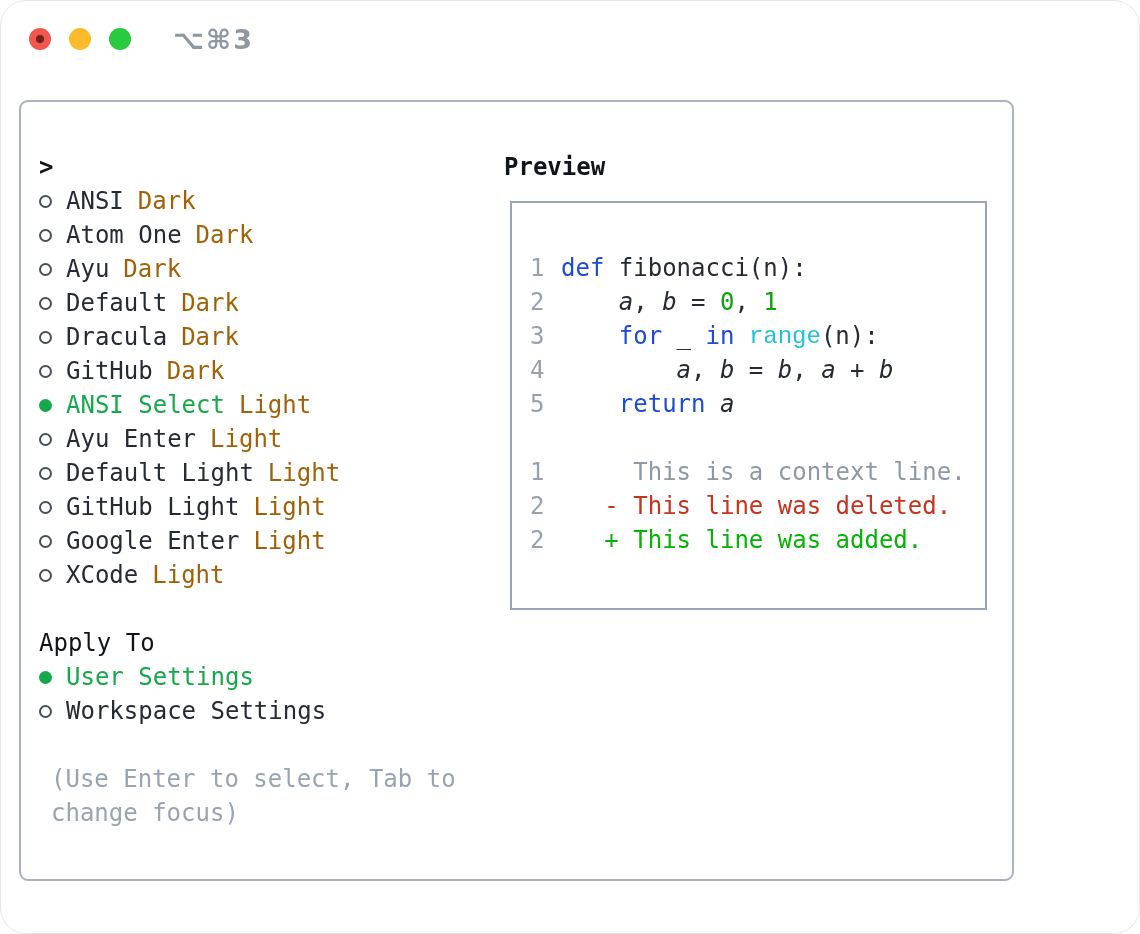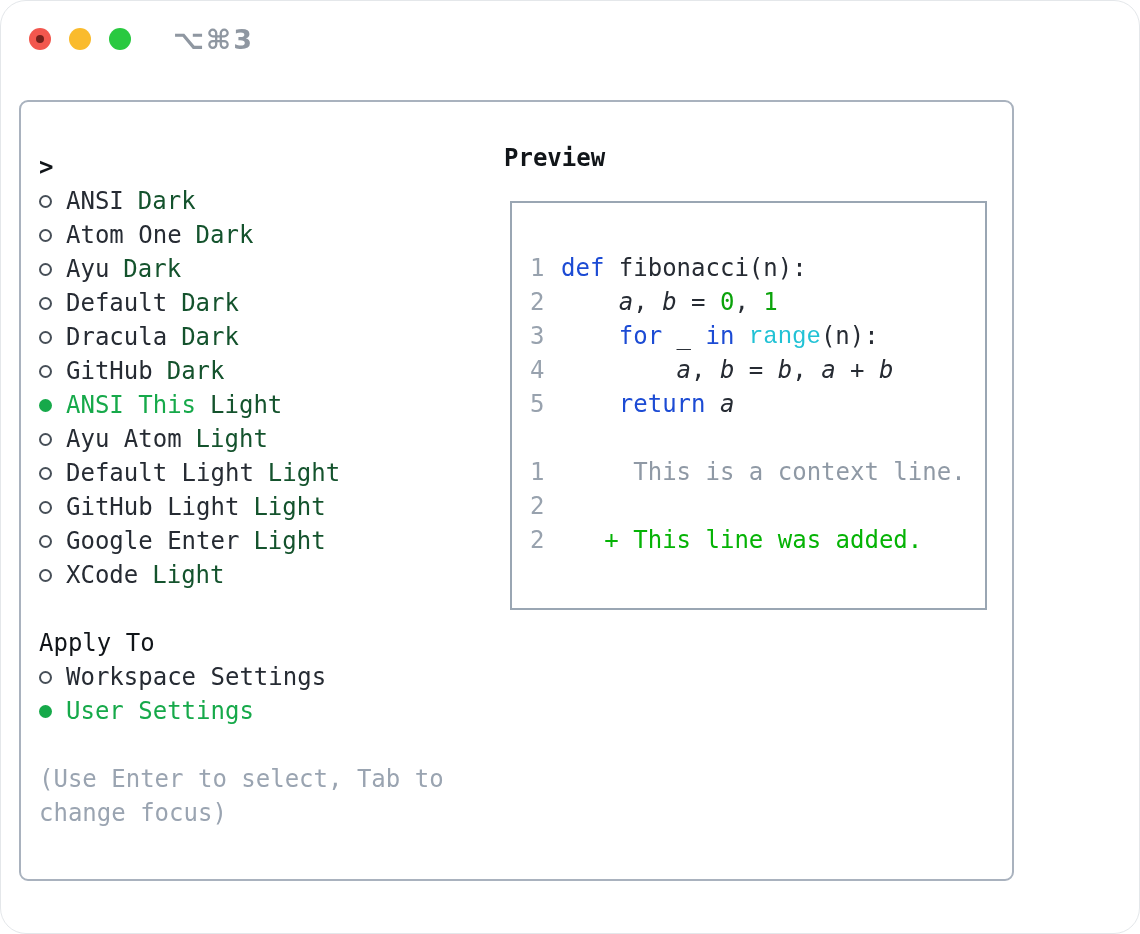--- a/index.html
+++ b/index.html
@@ -20,26 +20,26 @@
 
   
   .leftcol{position:absolute;left:38px;top:149px;}
   .row{height:34px;display:flex;align-items:center;font-size:24px;white-space:pre;}
   .hdr{font-weight:bold;color:#111519;}
   .prompt{font-weight:bold;color:#111519;}
   .bullet{width:13px;height:13px;border-radius:50%;box-sizing:border-box;border:2px solid #474f58;margin-right:14px;flex:none;background:transparent;}
   .bullet.sel{border:none;background:#16a94a;}
   .iname{color:#262b33;}
   .iname.sel{color:#16a94a;}
-  .ibadge{color:#14532d;margin-left:14px;}
+  .ibadge{color:#a16207;margin-left:14px;}
   .apply-hdr{color:#111519;}
-  .help{color:#9aa4b1;}
+  .help{color:#9aa4b1;margin-left:12px;}
 
   
-  .preview-title{position:absolute;left:503px;top:140px;}
+  .preview-title{position:absolute;left:503px;top:149px;}
   .pbox{position:absolute;left:509px;top:200px;width:477px;height:409px;border:2px solid #9aa6b3;box-sizing:border-box;background:#fff;padding:48px 0 0 18px;overflow:hidden;}
   .crow{height:34px;display:flex;align-items:center;font-size:24px;white-space:pre;}
   .ln{width:31px;flex:none;color:#98a2ae;}
   .tok-kw{color:#1c4bd4;}
   .tok-builtin{color:#21c2d5;font-family:Liberation Mono, monospace;}
   .tok-num{color:#0ba30b;}
   .tok-var{color:#262b33;font-style:italic;}
   .tok-pl{color:#262b33;}
   .dl-ctx{color:#8f99a5;}
   .dl-del{color:#c6331e;}
@@ -63,47 +63,47 @@
     <div class="row hdr">
       <span class="prompt">&gt;</span><span> </span>
     </div>
     <div id="theme-list">
         <div class="row"><span class="bullet"></span><span class="iname">ANSI</span><span class="ibadge">Dark</span></div>
         <div class="row"><span class="bullet"></span><span class="iname">Atom One</span><span class="ibadge">Dark</span></div>
         <div class="row"><span class="bullet"></span><span class="iname">Ayu</span><span class="ibadge">Dark</span></div>
         <div class="row"><span class="bullet"></span><span class="iname">Default</span><span class="ibadge">Dark</span></div>
         <div class="row"><span class="bullet"></span><span class="iname">Dracula</span><span class="ibadge">Dark</span></div>
         <div class="row"><span class="bullet"></span><span class="iname">GitHub</span><span class="ibadge">Dark</span></div>
-        <div class="row"><span class="bullet sel"></span><span class="iname sel">ANSI This</span><span class="ibadge">Light</span></div>
-        <div class="row"><span class="bullet"></span><span class="iname">Ayu Atom</span><span class="ibadge">Light</span></div>
+        <div class="row"><span class="bullet sel"></span><span class="iname sel">ANSI Select</span><span class="ibadge">Light</span></div>
+        <div class="row"><span class="bullet"></span><span class="iname">Ayu Enter</span><span class="ibadge">Light</span></div>
         <div class="row"><span class="bullet"></span><span class="iname">Default Light</span><span class="ibadge">Light</span></div>
         <div class="row"><span class="bullet"></span><span class="iname">GitHub Light</span><span class="ibadge">Light</span></div>
         <div class="row"><span class="bullet"></span><span class="iname">Google Enter</span><span class="ibadge">Light</span></div>
         <div class="row"><span class="bullet"></span><span class="iname">XCode</span><span class="ibadge">Light</span></div>
       </div>
     <div class="row"></div>
     <div class="row">
       <span class="apply-hdr">Apply To</span>
     </div>
     <div id="apply-list">
+        <div class="row"><span class="bullet sel"></span><span class="iname sel">User Settings</span></div>
         <div class="row"><span class="bullet"></span><span class="iname">Workspace Settings</span></div>
-        <div class="row"><span class="bullet sel"></span><span class="iname sel">User Settings</span></div>
       </div>
     <div class="row"></div>
     <div class="row help">(Use Enter to select, Tab to</div>
     <div class="row help">change focus)</div>
   </div>
 
   <div class="preview-title row hdr">Preview</div>
 
   <div class="pbox" id="pbox">
       <div class="crow"><span class="ln">1</span><span class="tok-kw">def</span><span class="tok-pl"> fibonacci(n):</span></div>
       <div class="crow"><span class="ln">2</span><span class="tok-pl">    </span><span class="tok-var">a</span><span class="tok-pl">, </span><span class="tok-var">b</span><span class="tok-pl"> = </span><span class="tok-num">0</span><span class="tok-pl">, </span><span class="tok-num">1</span></div>
       <div class="crow"><span class="ln">3</span><span class="tok-pl">    </span><span class="tok-kw">for</span><span class="tok-pl"> _ </span><span class="tok-kw">in</span><span class="tok-pl"> </span><span class="tok-builtin">range</span><span class="tok-pl">(n):</span></div>
       <div class="crow"><span class="ln">4</span><span class="tok-pl">        </span><span class="tok-var">a</span><span class="tok-pl">, </span><span class="tok-var">b</span><span class="tok-pl"> = </span><span class="tok-var">b</span><span class="tok-pl">, </span><span class="tok-var">a</span><span class="tok-pl"> + </span><span class="tok-var">b</span></div>
       <div class="crow"><span class="ln">5</span><span class="tok-pl">    </span><span class="tok-kw">return</span><span class="tok-pl"> </span><span class="tok-var">a</span></div>
       <div class="crow"></div>
       <div class="crow"><span class="ln">1</span><span class="dl-ctx">     This is a context line.</span></div>
-      <div class="crow"><span class="ln">2</span></div>
+      <div class="crow"><span class="ln">2</span><span class="dl-del">   - This line was deleted.</span></div>
       <div class="crow"><span class="ln">2</span><span class="dl-add">   + This line was added.</span></div>
     </div>
 
 </div>
 
 </body></html>

